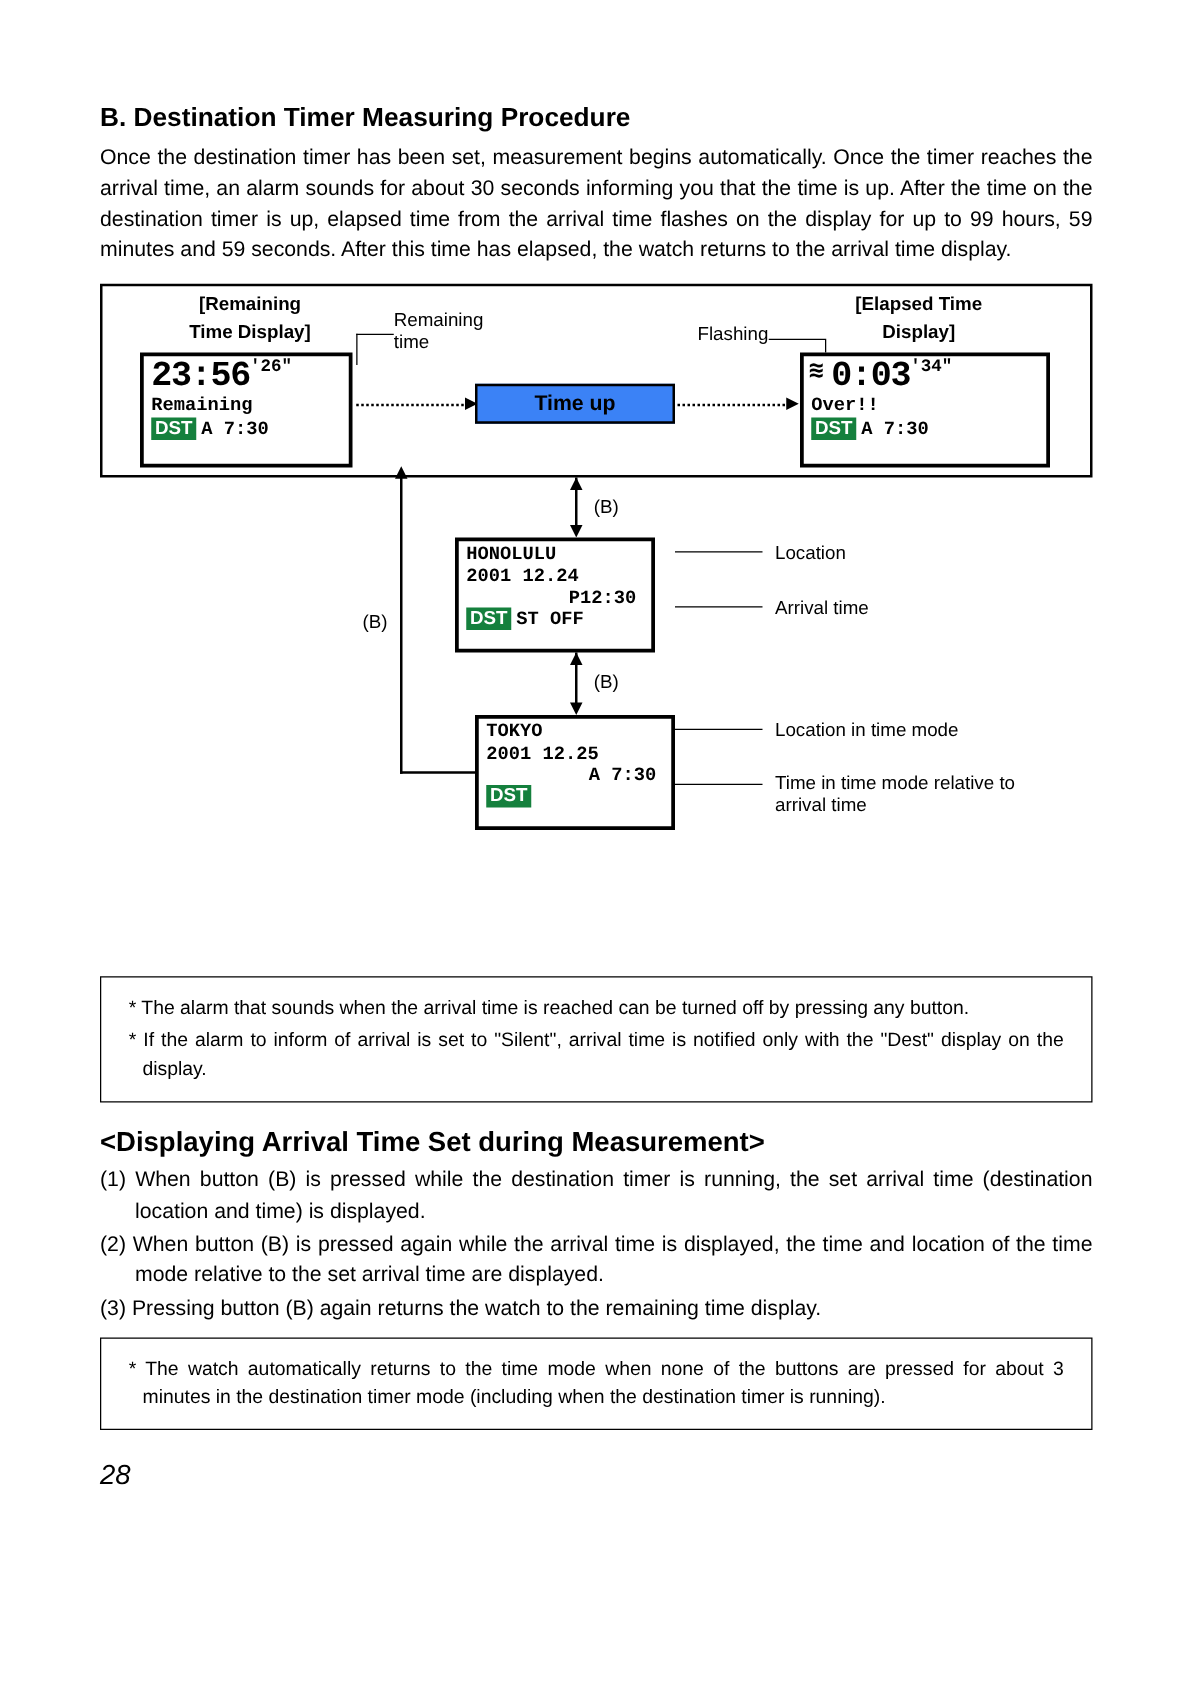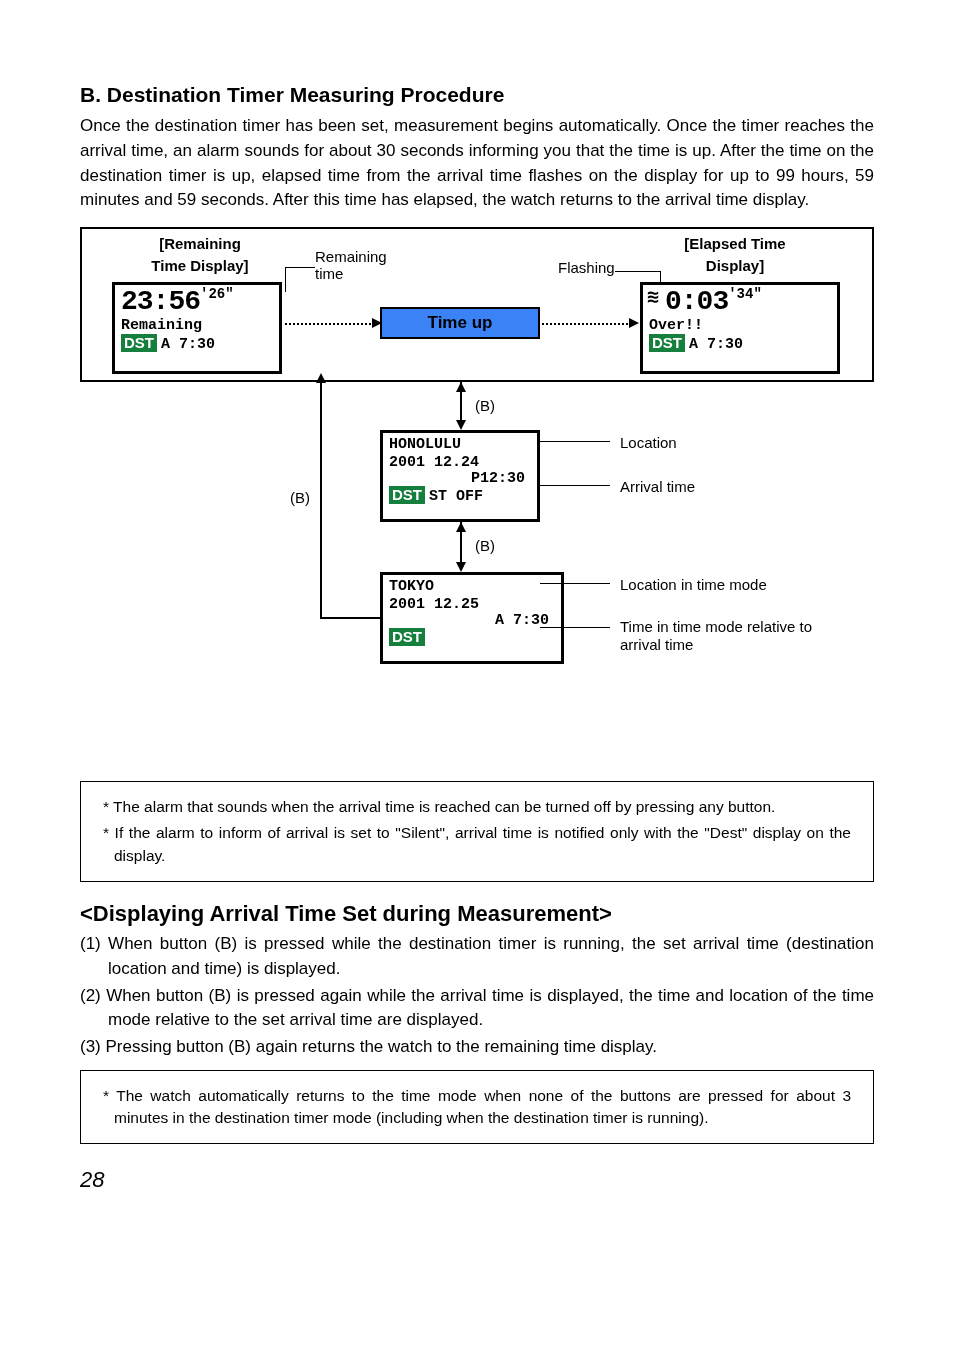--- a/index.html
+++ b/index.html
@@ -167,38 +167,38 @@
   <div class="dotted-h" style="left:205px; top:96px; width:90px;"></div>
   <div class="arrowhead ahr" style="left:292px; top:91px;"></div>
   <div class="dotted-h" style="left:462px; top:96px; width:90px;"></div>
   <div class="arrowhead ahr" style="left:549px; top:91px;"></div>
 
   <div class="line" style="left:380px; top:155px; width:2px; height:40px;"></div>
   <div class="arrowhead ahd" style="left:376px; top:193px;"></div>
   <div class="arrowhead ahu" style="left:376px; top:155px;"></div>
   <div class="label-sm" style="left:395px; top:168px;">(B)</div>
 
-  <div class="lcd" style="left:300px; top:203px; width:160px; height:92px;">
+  <div class="lcd" style="left:284px; top:203px; width:160px; height:92px;">
     <span class="mid">HONOLULU</span><br>
     <span class="mid">2001 12.24</span><br>
     <span class="mid" style="display:block; text-align:right; padding-right:6px;">P12:30</span>
     <span class="badge">DST</span><span class="mid">ST OFF</span>
   </div>
 
   <div class="line" style="left:460px; top:214px; width:70px; height:1px;"></div>
   <div class="label-sm" style="left:540px; top:205px;">Location</div>
   <div class="line" style="left:460px; top:258px; width:70px; height:1px;"></div>
   <div class="label-sm" style="left:540px; top:249px;">Arrival time</div>
 
   <div class="line" style="left:380px; top:295px; width:2px; height:42px;"></div>
   <div class="arrowhead ahd" style="left:376px; top:335px;"></div>
   <div class="arrowhead ahu" style="left:376px; top:295px;"></div>
   <div class="label-sm" style="left:395px; top:308px;">(B)</div>
 
-  <div class="lcd" style="left:300px; top:345px; width:184px; height:92px;">
+  <div class="lcd" style="left:300px; top:345px; width:160px; height:92px;">
     <span class="mid">TOKYO</span><br>
     <span class="mid">2001 12.25</span><br>
     <span class="mid" style="display:block; text-align:right; padding-right:6px;">A  7:30</span>
     <span class="badge">DST</span>
   </div>
   <div class="line" style="left:460px; top:356px; width:70px; height:1px;"></div>
   <div class="label-sm" style="left:540px; top:347px;">Location in time mode</div>
   <div class="line" style="left:460px; top:400px; width:70px; height:1px;"></div>
   <div class="label-sm" style="left:540px; top:391px; width:230px; line-height:1.2;">Time in time mode relative to arrival time</div>
 

